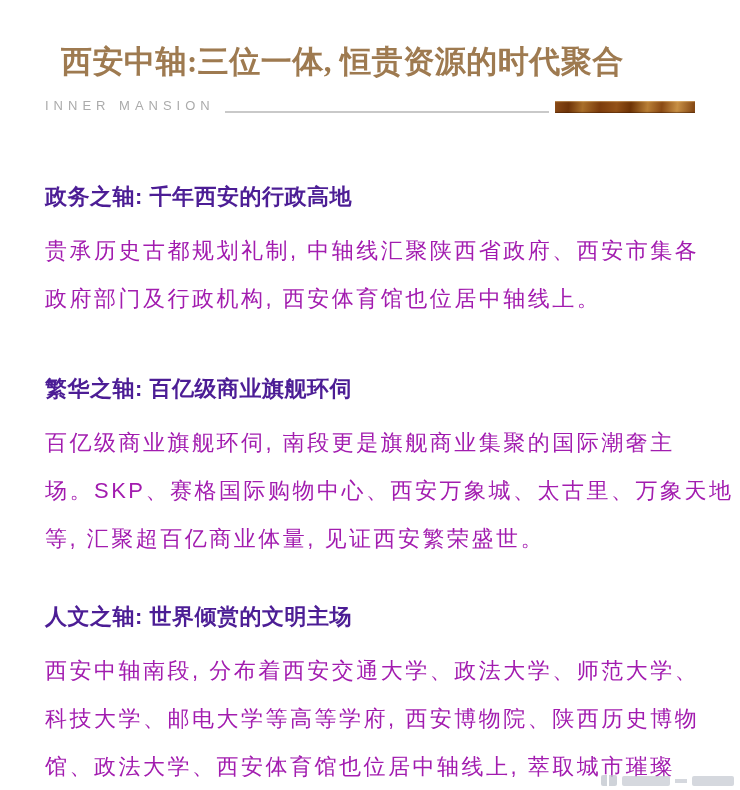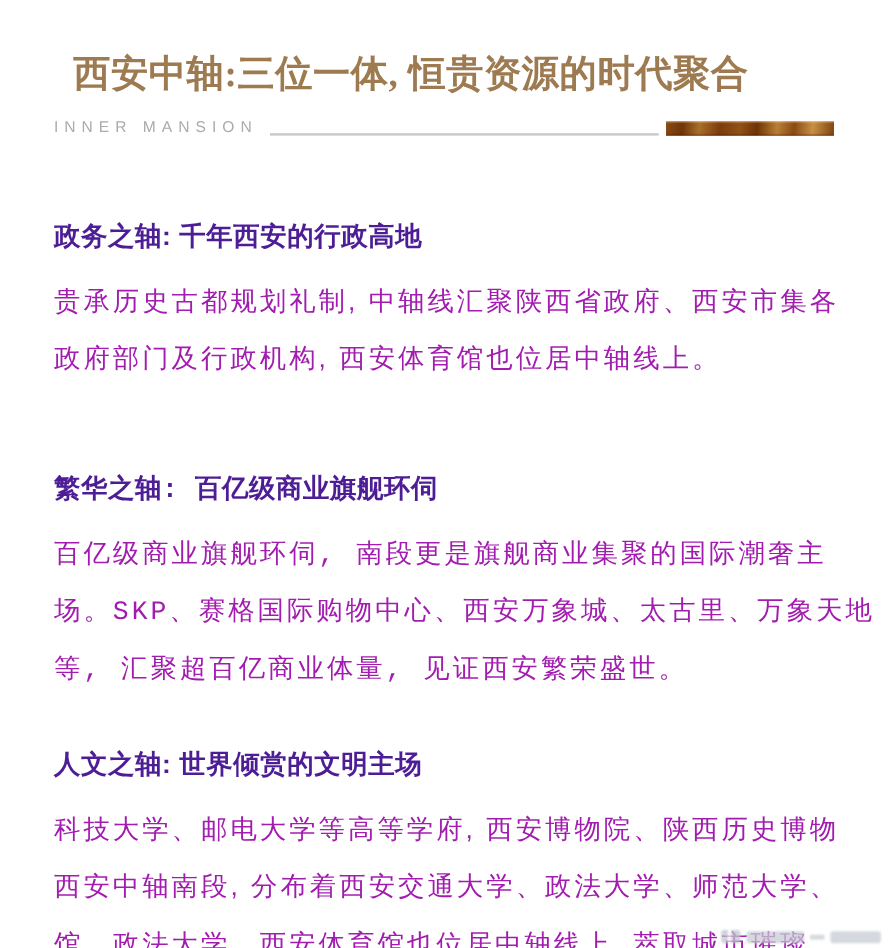--- a/index.html
+++ b/index.html
@@ -56,21 +56,21 @@
     margin:0;
     font-size:22px;
     line-height:28px;
     font-weight:700;
     color:#4c1d95;
     letter-spacing:0.5px;
     white-space:nowrap;
   }
   .section{margin:0;}
   .sec-1{margin-top:70px;}
-  .sec-2{margin-top:72px;font-family:Liberation Mono, monospace;}
+  .sec-2{margin-top:52px;}
   .sec-3{margin-top:40px;}
   .body-text{
     margin-top:16px;
     font-size:22px;
     line-height:48px;
     letter-spacing:2.5px;
     color:#a21caf;
     font-weight:400;
   }
   .body-line{white-space:nowrap;}
@@ -118,22 +118,22 @@
     <div class="body-text">
       <div class="body-line">百亿级商业旗舰环伺, 南段更是旗舰商业集聚的国际潮奢主</div>
       <div class="body-line">场。SKP、赛格国际购物中心、西安万象城、太古里、万象天地</div>
       <div class="body-line">等, 汇聚超百亿商业体量, 见证西安繁荣盛世。</div>
     </div>
   </section>
 
   <section class="section sec-3">
     <h2 class="section-heading">人文之轴: 世界倾赏的文明主场</h2>
     <div class="body-text">
+      <div class="body-line">西安中轴南段, 分布着西安交通大学、政法大学、师范大学、</div>
       <div class="body-line">科技大学、邮电大学等高等学府, 西安博物院、陕西历史博物</div>
-      <div class="body-line">西安中轴南段, 分布着西安交通大学、政法大学、师范大学、</div>
       <div class="body-line">馆、政法大学、西安体育馆也位居中轴线上, 萃取城市璀璨</div>
     </div>
   </section>
 
   <div class="watermark">
     <span class="wm-box wm-icon"></span>
     <span class="wm-box wm-a"></span>
     <span class="wm-dash"></span>
     <span class="wm-box wm-b"></span>
   </div>

